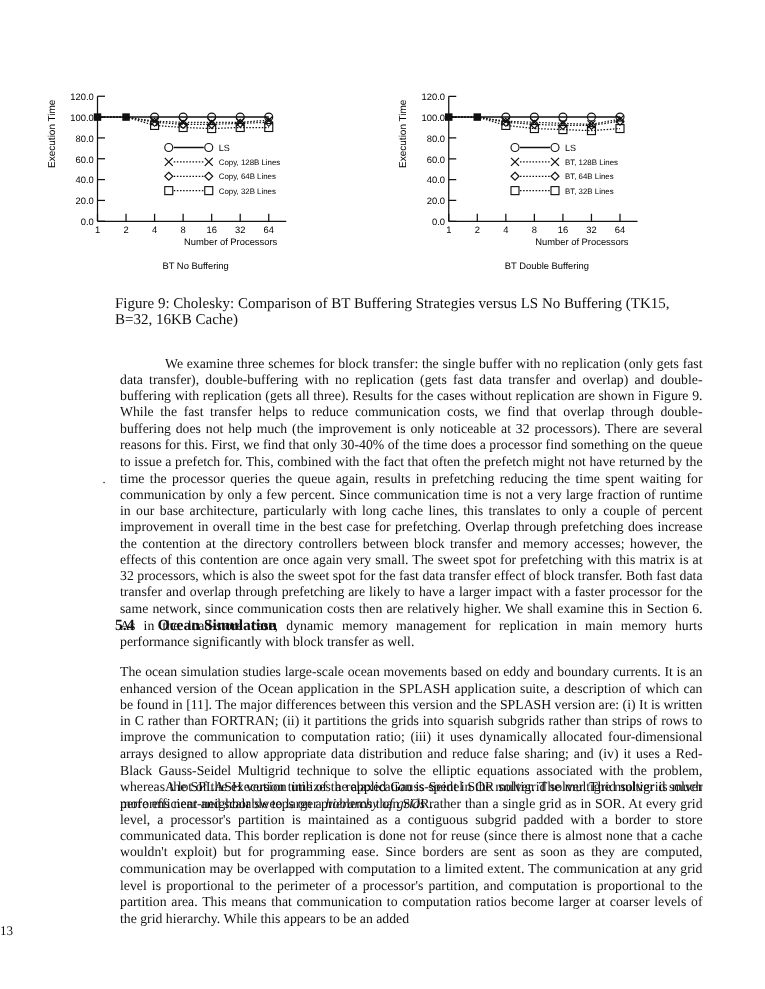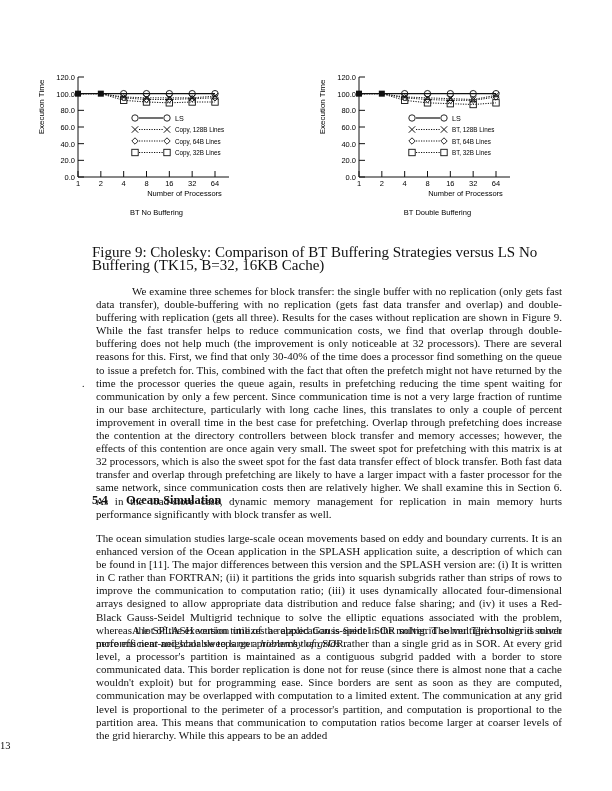--- a/index.html
+++ b/index.html
@@ -1,19 +1,19 @@
 <!DOCTYPE html>
 <html><head>
 <meta charset="utf-8">
 <style>
   html,body{margin:0;padding:0;background:#fff;}
   body{width:612px;height:791px;position:relative;overflow:hidden;font-family:"Liberation Serif",serif;color:#111;}
   .charts{position:absolute;left:0;top:0;width:612px;height:225px;}
   .chart svg{position:absolute;top:0;}
-  .caption{position:absolute;left:92px;top:246px;width:470px;font-size:15px;line-height:13px;}
+  .caption{position:absolute;left:92px;top:236px;width:470px;font-size:12px;line-height:13px;}
   .para{position:absolute;left:80px;width:466px;font-size:11px;line-height:13.1px;text-align:justify;margin:16px;}
   .indent{text-indent:36px;}
   .heading{position:absolute;left:92px;top:493px;font-size:12.5px;font-weight:bold;margin:0;}
   .heading .num{display:inline-block;width:34px;}
   .pagenum{position:absolute;left:0;width:612px;top:740px;text-align:left;font-size:10.5px;}
   .dot{position:absolute;left:82px;top:378px;font-size:10px;}
 </style>
 </head>
 <body>
 

